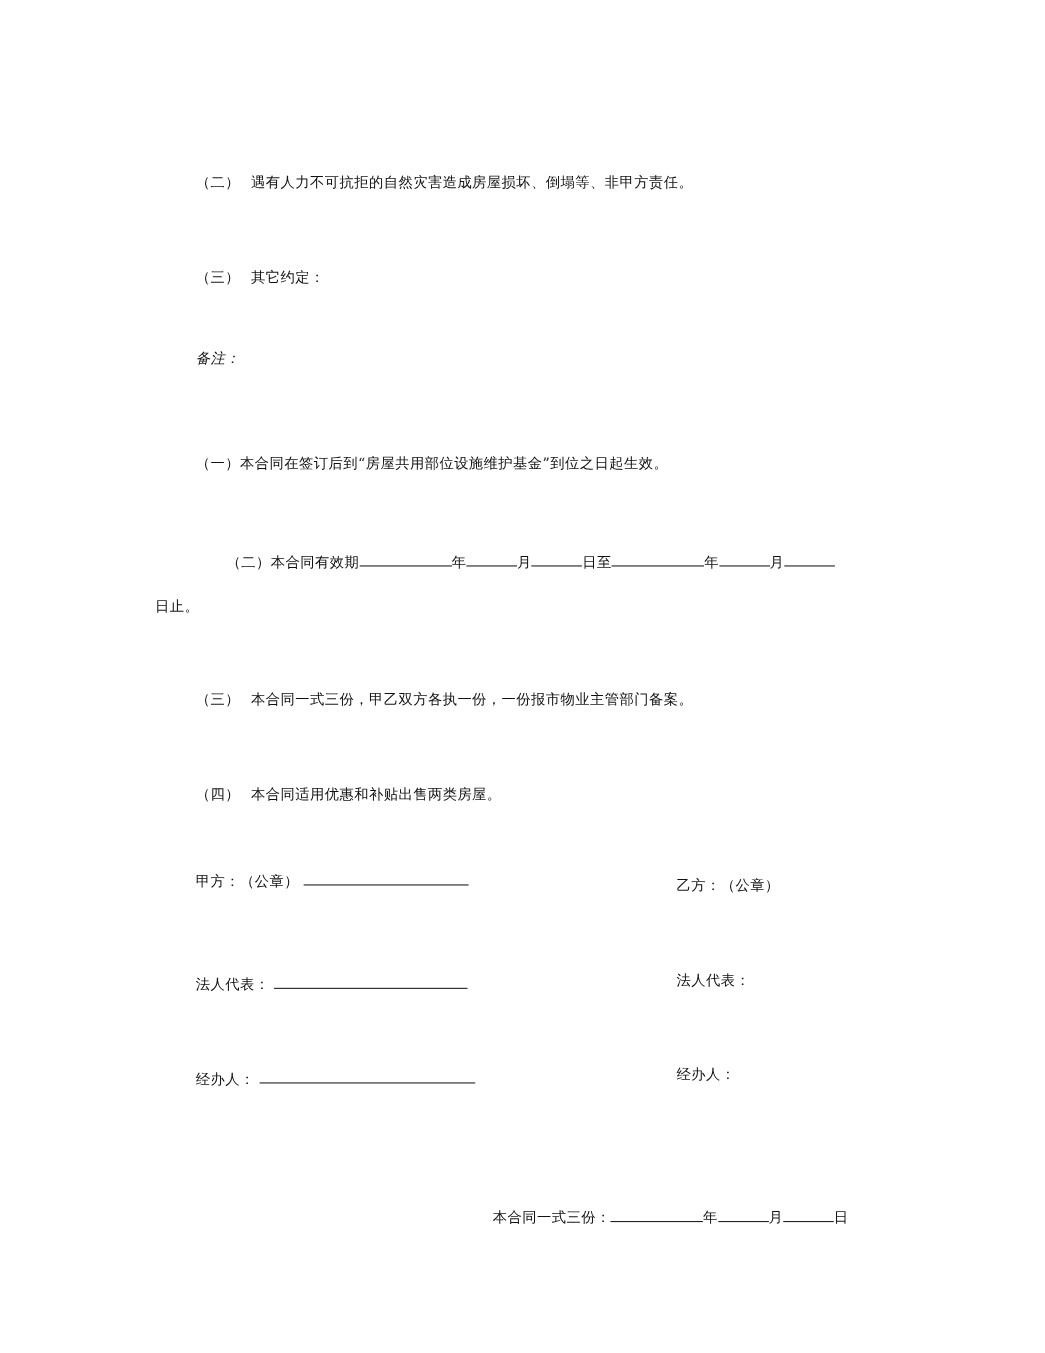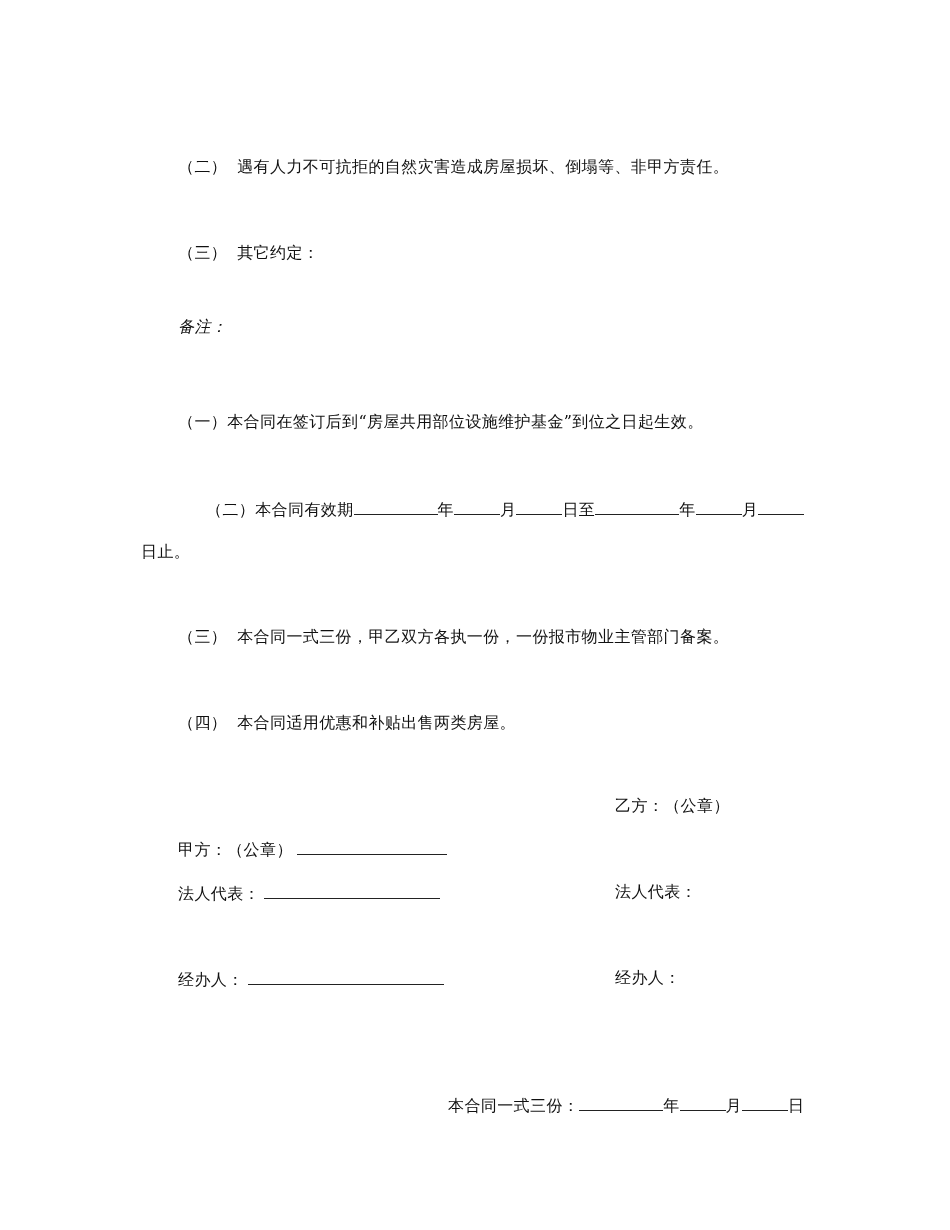--- a/index.html
+++ b/index.html
@@ -1,18 +1,18 @@
 <!DOCTYPE html>
 <html><head>
   <meta charset="utf-8">
   <style>
     html, body { margin: 0; padding: 0; background: #ffffff; }
     body { width: 950px; height: 1230px; position: relative; overflow: hidden;
       font-family: "DejaVu Serif", "Liberation Serif", serif; color: #111; }
-    .line { position: absolute; font-size: 16px; line-height: 24px; white-space: nowrap; letter-spacing: 0.4px; }
+    .line { position: absolute; font-size: 13px; line-height: 24px; white-space: nowrap; letter-spacing: 0.4px; }
     .blank { display: inline-block; border-bottom: 1.4px solid #222; height: 18px; vertical-align: baseline; }
     .gap { display: inline-block; }
   </style>
 </head>
 <body>
 
 <div>
 
   <div class="line" style="left:178px; top:155px;">
     <span>（二）</span><span class="gap" style="width:10px"></span><span>遇有人力不可抗拒的自然灾害造成房屋损坏、倒塌等、非甲方责任。</span>
@@ -34,21 +34,21 @@
   <div class="line" style="left:141px; top:540px;">日止。</div>
 
   <div class="line" style="left:178px; top:625px;">
     <span>（三）</span><span class="gap" style="width:10px"></span><span>本合同一式三份，甲乙双方各执一份，一份报市物业主管部门备案。</span>
   </div>
 
   <div class="line" style="left:178px; top:711px;">
     <span>（四）</span><span class="gap" style="width:10px"></span><span>本合同适用优惠和补贴出售两类房屋。</span>
   </div>
 
-  <div class="line" style="left:178px; top:836px;">
+  <div class="line" style="left:178px; top:786px;">
     <span>甲方：（公章）</span><span class="gap" style="width:4px"></span><span class="blank" style="width:150px"></span>
   </div>
   <div class="line" style="left:178px; top:880px;">
     <span>法人代表：</span><span class="gap" style="width:4px"></span><span class="blank" style="width:176px"></span>
   </div>
   <div class="line" style="left:178px; top:966px;">
     <span>经办人：</span><span class="gap" style="width:4px"></span><span class="blank" style="width:196px"></span>
   </div>
 
   <div class="line" style="left:615px; top:794px;">乙方：（公章）</div>

